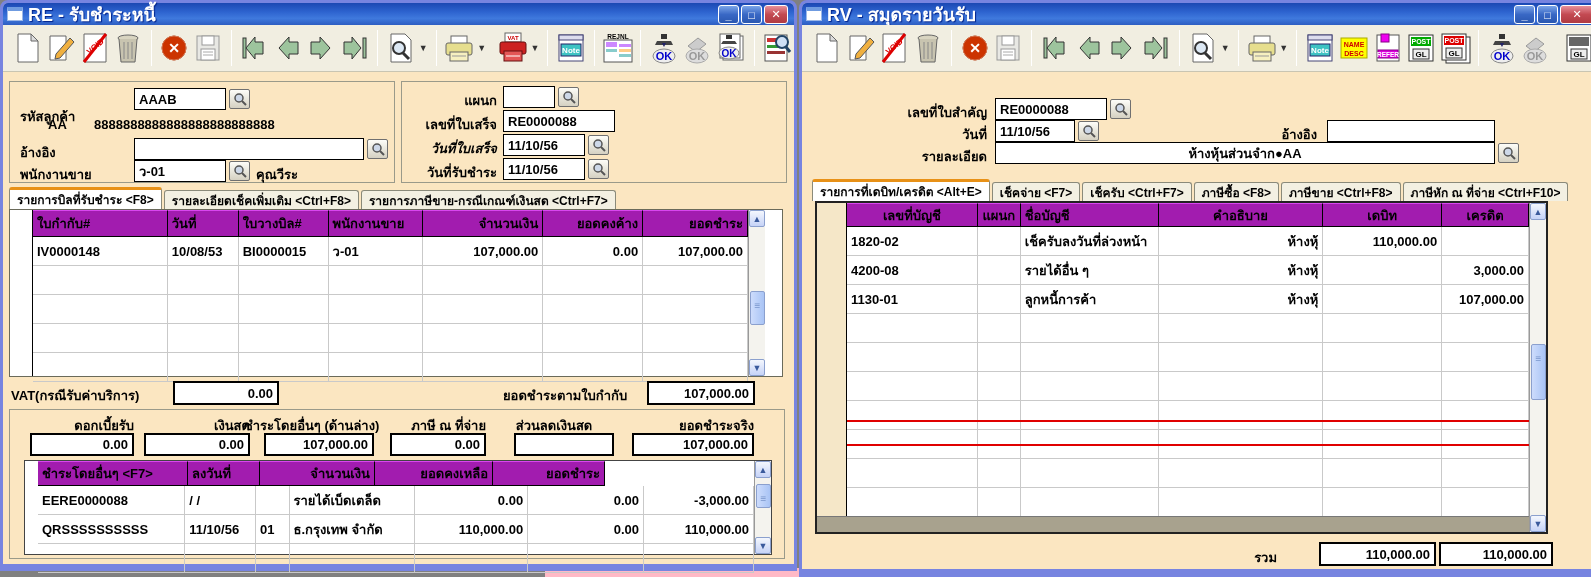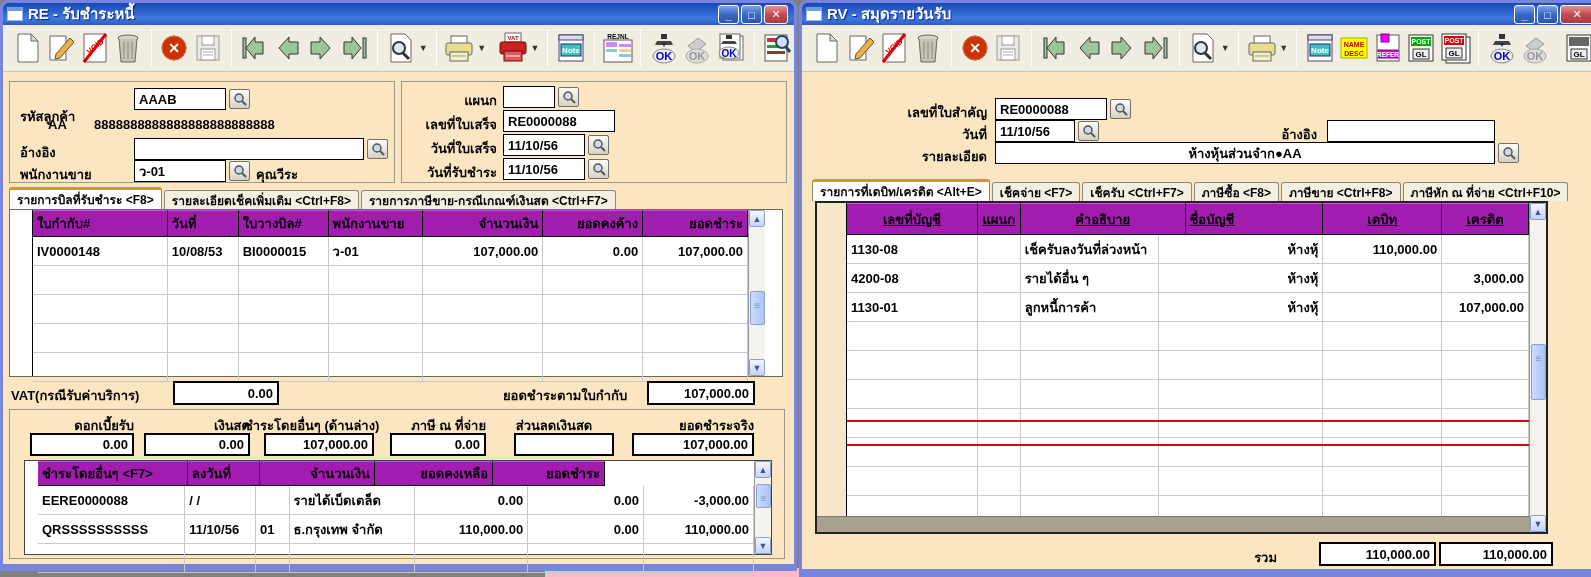--- a/index.html
+++ b/index.html
@@ -1,20 +1,20 @@
 <!DOCTYPE html>
 <html><head>
 <meta charset="utf-8">
 <style>
   * { margin:0; padding:0; box-sizing:border-box; }
   html,body { width:1591px; height:577px; overflow:hidden; background:#808080; font-family:"Liberation Sans","DejaVu Sans",sans-serif; }
   .abs { position:absolute; }
   .window { position:absolute; border:3px solid #7784E0; border-bottom:7px solid #7784E0; border-radius:8px 8px 0 0; background:#FBE6C1; }
   .titlebar { position:absolute; left:0; top:0; right:0; height:22px; background:linear-gradient(to bottom,#1b48b3 0%,#2d63cf 40%,#3f79dd 70%,#2d5dc2 100%); border-radius:5px 5px 0 0; display:flex; align-items:center; padding-left:4px; }
-  .title-text { color:#fff; font-weight:bold; font-size:15px; margin-left:5px; text-shadow:1px 1px 1px #00228a; }
+  .title-text { color:#fff; font-weight:bold; font-size:18px; margin-left:5px; text-shadow:1px 1px 1px #00228a; }
   .app-icon { width:16px; height:14px; background:#fff; border:1px solid #9db8e8; border-top:4px solid #6f9be0; }
   .tb-btn { position:absolute; top:2px; width:21px; height:19px; border-radius:3px; border:1px solid #fff; color:#fff; font-size:11px; font-weight:bold; display:flex; align-items:center; justify-content:center; background:linear-gradient(to bottom,#7ba4e8,#3968c5 50%,#2a57b0); }
   .tb-btn.close { background:linear-gradient(to bottom,#e8909a,#c34a52 50%,#b03a42); }
   .toolbar { position:absolute; left:0; top:22px; right:0; height:47px; background:#F1EEE1; border-bottom:1px solid #c9c5b2; display:flex; align-items:center; padding-left:8px; }
   .tsep { width:1px; height:36px; background:#c9c5b2; border-right:1px solid #fff; margin:0 6px; }
   .tbi { width:34px; height:36px; display:flex; align-items:center; justify-content:center; }
   .drop { font-size:9px; color:#333; margin-left:1px; margin-right:2px; }
   .client { position:absolute; left:0; right:0; top:70px; bottom:0; background:#FBE6C1; }
   .gbox { position:absolute; border:1px solid #9a9a8a; }
   .lbl { position:absolute; font-size:13px; font-weight:bold; color:#000; white-space:nowrap; }
@@ -248,21 +248,21 @@
       <div class="lbl" style="left:0;top:8px;width:95px;text-align:right;">แผนก</div>
       <div class="fld" style="left:101px;top:4px;width:52px;height:22px;"></div>
       <div class="magbtn" style="left:156px;top:5px;">
           <svg width="14" height="14" viewBox="0 0 14 14">
             <circle cx="6" cy="6" r="4" fill="#cdd8e8" stroke="#555" stroke-width="1.5"></circle>
             <line x1="9" y1="9" x2="13" y2="13" stroke="#555" stroke-width="2"></line>
           </svg>
         </div>
       <div class="lbl" style="left:0;top:32px;width:95px;text-align:right;">เลขที่ใบเสร็จ</div>
       <div class="fld" style="left:101px;top:28px;width:112px;height:22px;">RE0000088</div>
-      <div class="lbl" style="left:0;top:56px;width:95px;text-align:right;">วันที่ใบเสร็จ</div>
+      <div class="lbl" style="left:0;top:56px;width:95px;text-align:right;font-style:italic;">วันที่ใบเสร็จ</div>
       <div class="fld" style="left:101px;top:52px;width:82px;height:22px;">11/10/56</div>
       <div class="magbtn" style="left:186px;top:53px;">
           <svg width="14" height="14" viewBox="0 0 14 14">
             <circle cx="6" cy="6" r="4" fill="#cdd8e8" stroke="#555" stroke-width="1.5"></circle>
             <line x1="9" y1="9" x2="13" y2="13" stroke="#555" stroke-width="2"></line>
           </svg>
         </div>
       <div class="lbl" style="left:0;top:80px;width:95px;text-align:right;">วันที่รับชำระ</div>
       <div class="fld" style="left:101px;top:76px;width:82px;height:22px;">11/10/56</div>
       <div class="magbtn" style="left:186px;top:77px;">
@@ -603,30 +603,30 @@
       <div class="tab active">รายการที่เดบิท/เครดิต &lt;Alt+E&gt;</div>
       <div class="tab">เช็คจ่าย &lt;F7&gt;</div>
       <div class="tab">เช็ครับ &lt;Ctrl+F7&gt;</div>
       <div class="tab">ภาษีซื้อ &lt;F8&gt;</div>
       <div class="tab">ภาษีขาย &lt;Ctrl+F8&gt;</div>
       <div class="tab">ภาษีหัก ณ ที่จ่าย &lt;Ctrl+F10&gt;</div>
     </div>
     <div class="tpanel" style="left:13px;top:128px;width:733px;height:333px;border:2px solid #222;">
       <div class="selcol" style="width:29px;background:#F5E7C8;"></div>
       <div class="grid" style="width:683px;position:relative;">
-        <div class="grow ghead" style="height:32px;text-decoration:underline;">
+        <div class="grow ghead" style="height:24px;">
           <div class="gcell ctr" style="width:131px;">เลขที่บัญชี</div>
           <div class="gcell ctr" style="width:43px;">แผนก</div>
+          <div class="gcell" style="width:138px;">ชื่อบัญชี</div>
           <div class="gcell ctr" style="width:165px;">คำอธิบาย</div>
-          <div class="gcell" style="width:138px;">ชื่อบัญชี</div>
           <div class="gcell ctr" style="width:119px;">เดบิท</div>
           <div class="gcell ctr" style="width:87px;">เครดิต</div>
         </div>
         <div class="grow" style="height:29px;">
-          <div class="gcell" style="width:131px;">1130-08</div>
+          <div class="gcell" style="width:131px;">1820-02</div>
           <div class="gcell" style="width:43px;"></div>
           <div class="gcell" style="width:138px;">เช็ครับลงวันที่ล่วงหน้า</div>
           <div class="gcell num" style="width:165px;">ห้างหุ้</div>
           <div class="gcell num" style="width:119px;">110,000.00</div>
           <div class="gcell num" style="width:87px;"></div>
         </div>
         <div class="grow" style="height:29px;">
           <div class="gcell" style="width:131px;">4200-08</div>
           <div class="gcell" style="width:43px;"></div>
           <div class="gcell" style="width:138px;">รายได้อื่น ๆ</div>

